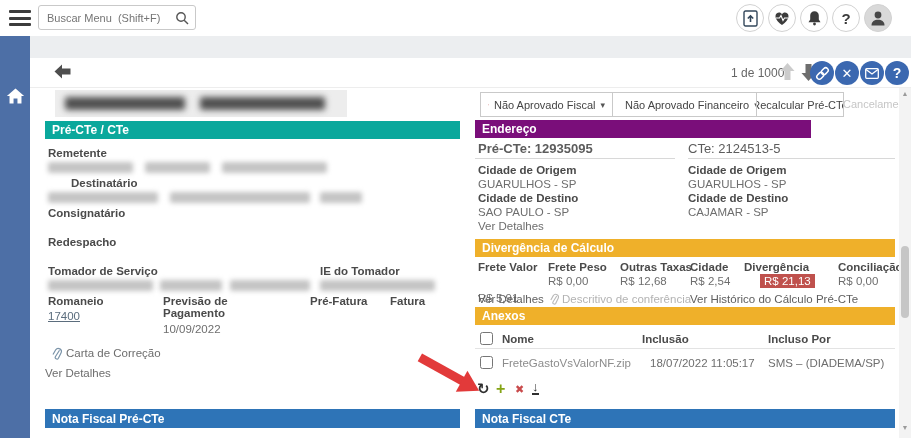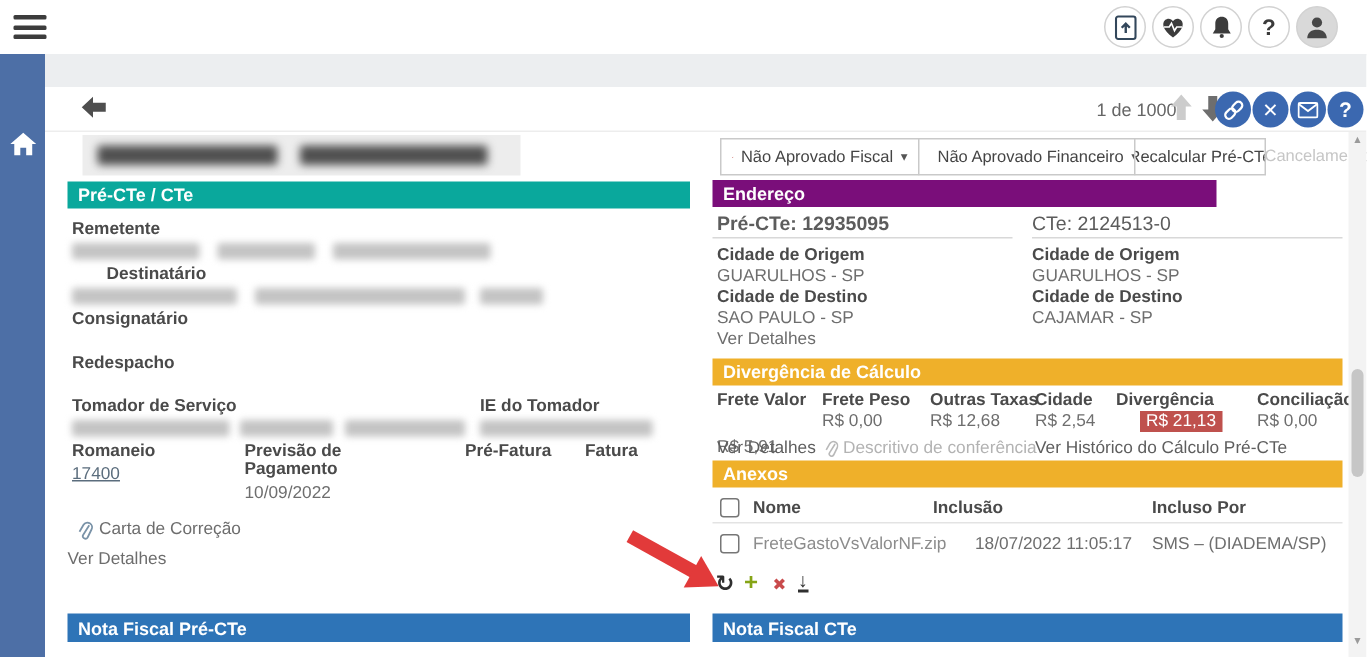--- a/index.html
+++ b/index.html
@@ -81,20 +81,27 @@
 </style>
 </head>
 <body>
 
 <div id="topbar" class="abs">
   <div id="hamburger" class="abs">
       <div></div>
       <div></div>
       <div></div>
     </div>
+  <div id="searchbox" class="abs">
+    <input type="text" placeholder="Buscar Menu  (Shift+F)" style="">
+    <svg width="14" height="14" viewBox="0 0 14 14">
+        <circle cx="6" cy="6" r="4.2" fill="none" stroke="#555" stroke-width="1.4"></circle>
+        <line x1="9.2" y1="9.2" x2="13" y2="13" stroke="#555" stroke-width="1.4"></line>
+      </svg>
+  </div>
   <div class="cicon abs" style="left:736px;">
     <svg width="15" height="17" viewBox="0 0 15 17">
         <rect x="1" y="1" width="13" height="15" rx="1.5" fill="none" stroke="#33475b" stroke-width="1.4"></rect>
         <path d="M7.5 12 V6 M4.8 8.5 L7.5 5.8 L10.2 8.5" fill="none" stroke="#33475b" stroke-width="1.6"></path>
       </svg>
   </div>
   <div class="cicon abs" style="left:768px;">
     <svg width="16" height="15" viewBox="0 0 16 15">
         <path d="M8 14 C1 9 0.5 4.5 2.6 2.5 C4.5 0.7 7 1.4 8 3.2 C9 1.4 11.5 0.7 13.4 2.5 C15.5 4.5 15 9 8 14 Z" fill="#3c3c3c"></path>
         <polyline points="2,7 5.5,7 7,4.5 9,9.5 10.5,7 14,7" fill="none" stroke="#fff" stroke-width="1.1"></polyline>
@@ -224,21 +231,21 @@
   <span>Recalcular Pré-CTe</span>
 </div>
 <div id="btn-cancelamento">Cancelamento</div>
 
 <div class="hdr purple" style="left:475px; top:120px; width:336px; height:18px;">
     <span>Endereço</span>
   </div>
 
 <div class="endereco-id" style="left:478px; top:141px;font-weight:bold;">Pré-CTe: 12935095</div>
 <div class="colrule" style="left:475px; top:158px; width:200px;"></div>
-<div class="endereco-id" style="left:688px; top:141px;">CTe: 2124513-0</div>
+<div class="endereco-id" style="left:688px; top:141px;">CTe: 2124513-5</div>
 <div class="colrule" style="left:688px; top:158px; width:207px;"></div>
 
 <div class="lbl" style="left:478px; top:164px;">Cidade de Origem</div>
 <div class="val" style="left:478px; top:178px;">GUARULHOS - SP</div>
 <div class="lbl" style="left:478px; top:192px;">Cidade de Destino</div>
 <div class="val" style="left:478px; top:206px;">SAO PAULO - SP</div>
 <div class="link" style="left:478px; top:220px; color:#6d6d6d;">Ver Detalhes</div>
 
 <div class="lbl" style="left:688px; top:164px;">Cidade de Origem</div>
 <div class="val" style="left:688px; top:178px;">GUARULHOS - SP</div>
@@ -268,21 +275,21 @@
   </svg>
 <div class="link gray" style="left:562px; top:293px;">Descritivo de conferência</div>
 <div class="link" style="left:690px; top:293px;">Ver Histórico do Cálculo Pré-CTe</div>
 
 <div class="hdr amber" style="left:475px; top:307px; width:420px; height:18px;">
     <span>Anexos</span>
   </div>
 
 <input type="checkbox" class="chk" style="left: 480px; top: 332px;">
 <div class="lbl" style="left:502px; top:333px;">Nome</div>
-<div class="lbl" style="left:622px; top:333px;">Inclusão</div>
+<div class="lbl" style="left:642px; top:333px;">Inclusão</div>
 <div class="lbl" style="left:768px; top:333px;">Incluso Por</div>
 <div class="tdivider" style="left:475px; top:348px; width:420px;"></div>
 
 <div>
   <input type="checkbox" class="chk" style="left: 480px; top: 356px;">
   <div class="val" style="left:502px; top:357px; color:#8c8c8c;">FreteGastoVsValorNF.zip</div>
   <div class="val" style="left:650px; top:357px;">18/07/2022 11:05:17</div>
   <div class="val" style="left:768px; top:357px;">SMS – (DIADEMA/SP)</div>
 </div>
 

